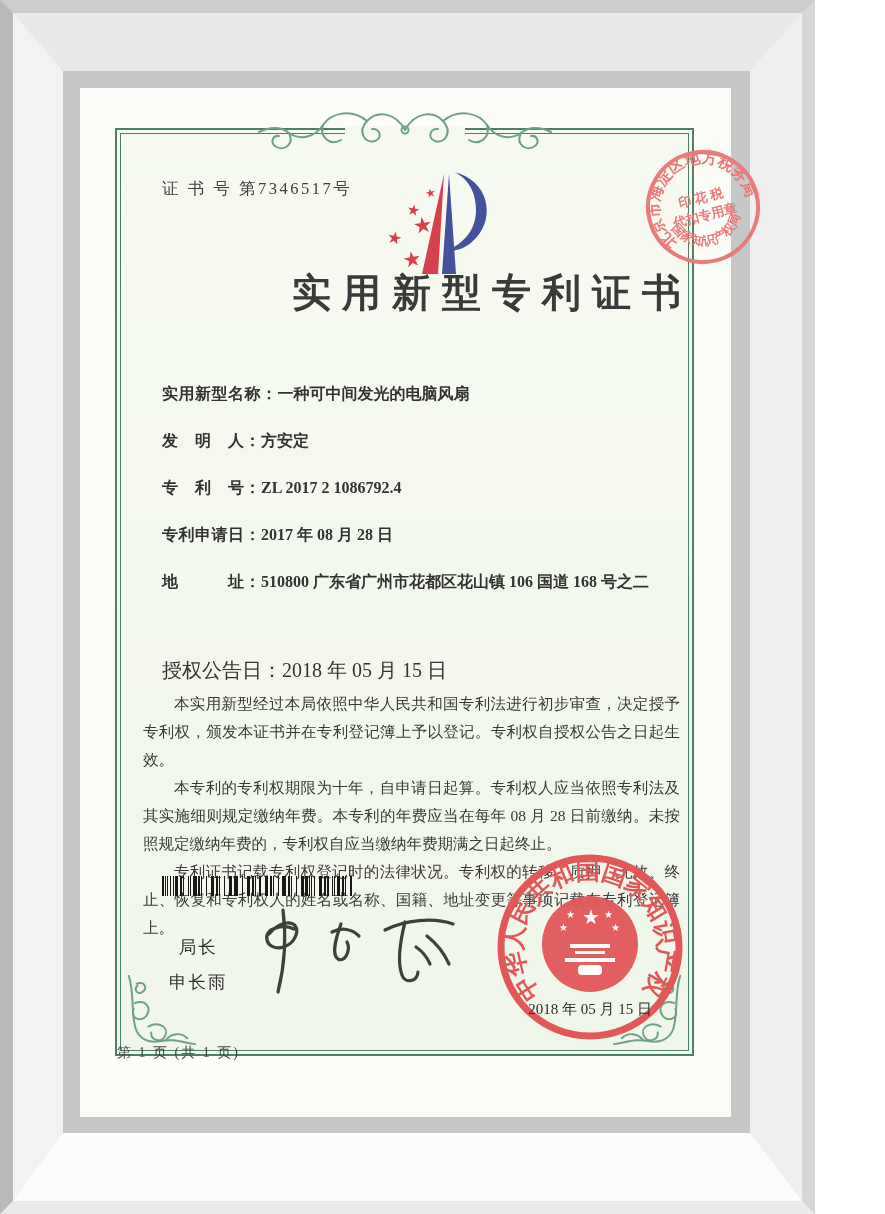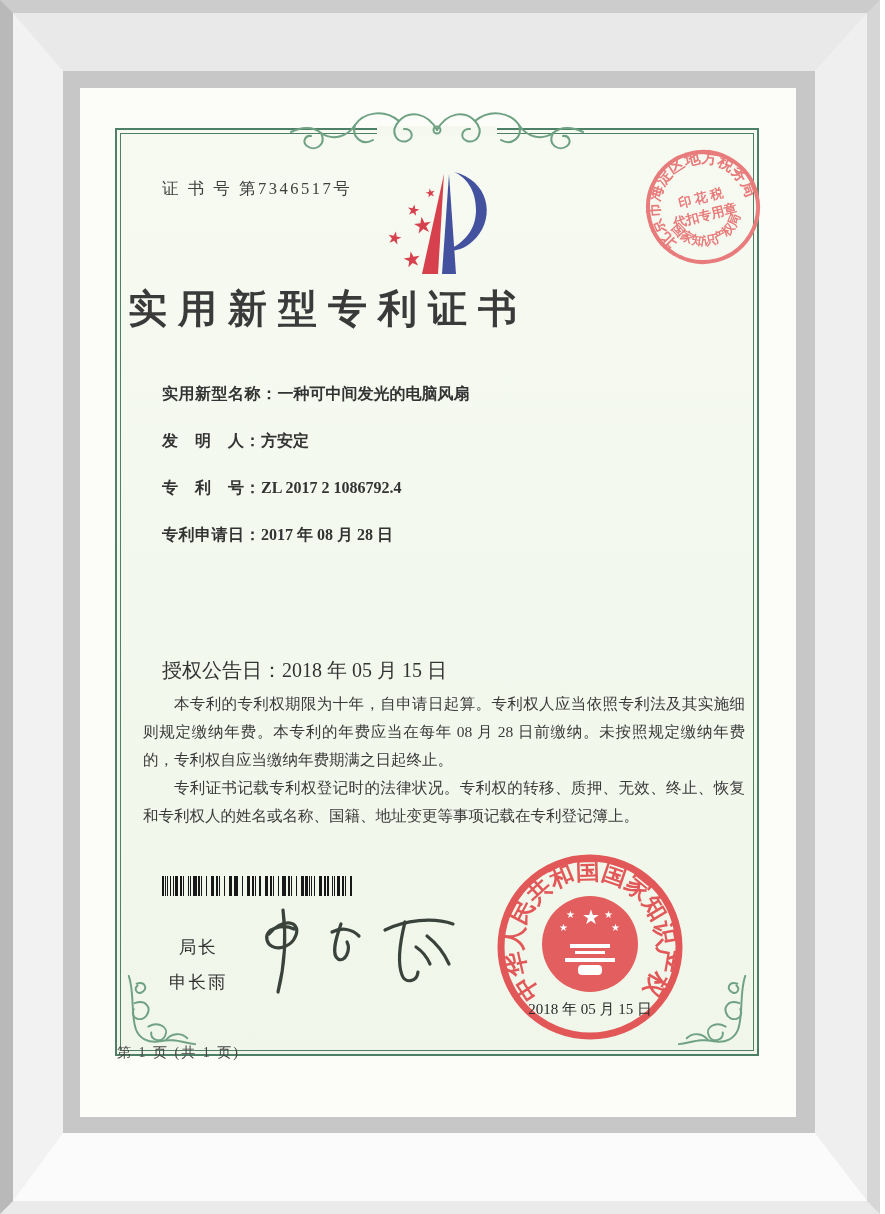--- a/index.html
+++ b/index.html
@@ -1,37 +1,37 @@
 <!DOCTYPE html>
 <html><head>
 <meta charset="utf-8">
 <style>
   html,body{margin:0;padding:0;background:#fff;}
-  .scene{position:relative;width:880px;height:1214px;background:#c2410c;overflow:hidden;
+  .scene{position:relative;width:815px;height:1214px;background:#c2410c;overflow:hidden;
          font-family:"Liberation Serif","DejaVu Serif",serif;}
   
   .frame-bevel{position:absolute;inset:0;border-style:solid;border-width:13px;
                border-color:#cccccc #d6d6d6 #eaeaea #b9b9b9;}
   .frame-face{position:absolute;inset:13px;border-style:solid;
               border-width:58px 52px 68px 50px;
               border-color:#e9e9e9 #efefef #fbfbfb #f2f2f2;}
   .mat-shadow{position:absolute;left:63px;top:71px;right:65px;bottom:81px;background:#c7c7c7;}
   .paper{position:absolute;left:80px;top:88px;right:84px;bottom:97px;background:#fcfdf9;}
   
   .border-box{position:absolute;left:35px;top:40px;right:37px;bottom:61px;
               border:2px solid #4d8066;background:linear-gradient(#f6faf1,#f1f6ea);}
   .border-box::before{content:"";position:absolute;inset:3px;border:1px solid #4d8066;pointer-events:none;}
   .ornament-top{position:absolute;left:50%;top:-26px;transform:translateX(-50%);}
   .ornament-corner{position:absolute;width:78px;height:78px;}
   .ornament-bl{left:4px;bottom:4px;}
   .ornament-br{right:4px;bottom:4px;transform:scaleX(-1);}
   
   .cert-no{position:absolute;left:45px;top:48px;font-size:16.5px;letter-spacing:2.5px;color:#3f3f3f;}
   .logo{position:absolute;left:253px;top:34px;}
-  .title{position:absolute;left:0;right:0;top:152px;text-align:left;font-size:39px;
+  .title{position:absolute;left:0;right:0;top:136px;text-align:right;font-size:39px;
          font-weight:600;letter-spacing:11px;text-indent:11px;color:#3a3a3a;}
   .fields{position:absolute;left:45px;top:254px;right:20px;}
   .field-row{height:20px;margin-bottom:27px;font-size:16px;color:#333;white-space:nowrap;font-weight:bold;}
   .field-row .lbl{letter-spacing:.5px;}
   .grant-row{position:absolute;left:0;right:0;top:527px;height:20px;font-size:20px;color:#333;}
   .grant-a{position:absolute;left:45px;white-space:nowrap;}
   .grant-b{position:absolute;left:375px;white-space:nowrap;}
   .paras{position:absolute;left:26px;right:12px;top:560px;font-size:15.5px;line-height:28px;
          color:#3a3a3a;text-align:justify;}
   .paras p{margin:0;text-indent:2em;}
@@ -117,27 +117,31 @@
         </div>
         <div class="field-row">
           <span class="lbl">发　明　人：</span><span class="val">方安定</span>
         </div>
         <div class="field-row">
           <span class="lbl">专　利　号：</span><span class="val">ZL 2017 2 1086792.4</span>
         </div>
         <div class="field-row">
           <span class="lbl">专利申请日：</span><span class="val">2017 年 08 月 28 日</span>
         </div>
+        <div class="field-row">
+          <span class="lbl">地　　　址：</span><span class="val">510800 广东省广州市花都区花山镇 106 国道 168 号之二</span>
+        </div>
       </div>
 
       <div class="grant-row">
         <span class="grant-a"><span>授权公告日：</span><span>2018 年 05 月 15 日</span></span>
       </div>
 
       <div class="paras">
+        <p>本实用新型经过本局依照中华人民共和国专利法进行初步审查，决定授予专利权，颁发本证书并在专利登记簿上予以登记。专利权自授权公告之日起生效。</p>
         <p>本专利的专利权期限为十年，自申请日起算。专利权人应当依照专利法及其实施细则规定缴纳年费。本专利的年费应当在每年 08 月 28 日前缴纳。未按照规定缴纳年费的，专利权自应当缴纳年费期满之日起终止。</p>
         <p>专利证书记载专利权登记时的法律状况。专利权的转移、质押、无效、终止、恢复和专利权人的姓名或名称、国籍、地址变更等事项记载在专利登记簿上。</p>
       </div>
 
       <div class="barcode"></div>
 
       <div class="sig-labels">
         <div>局长</div>
         <div>申长雨</div>
       </div>

